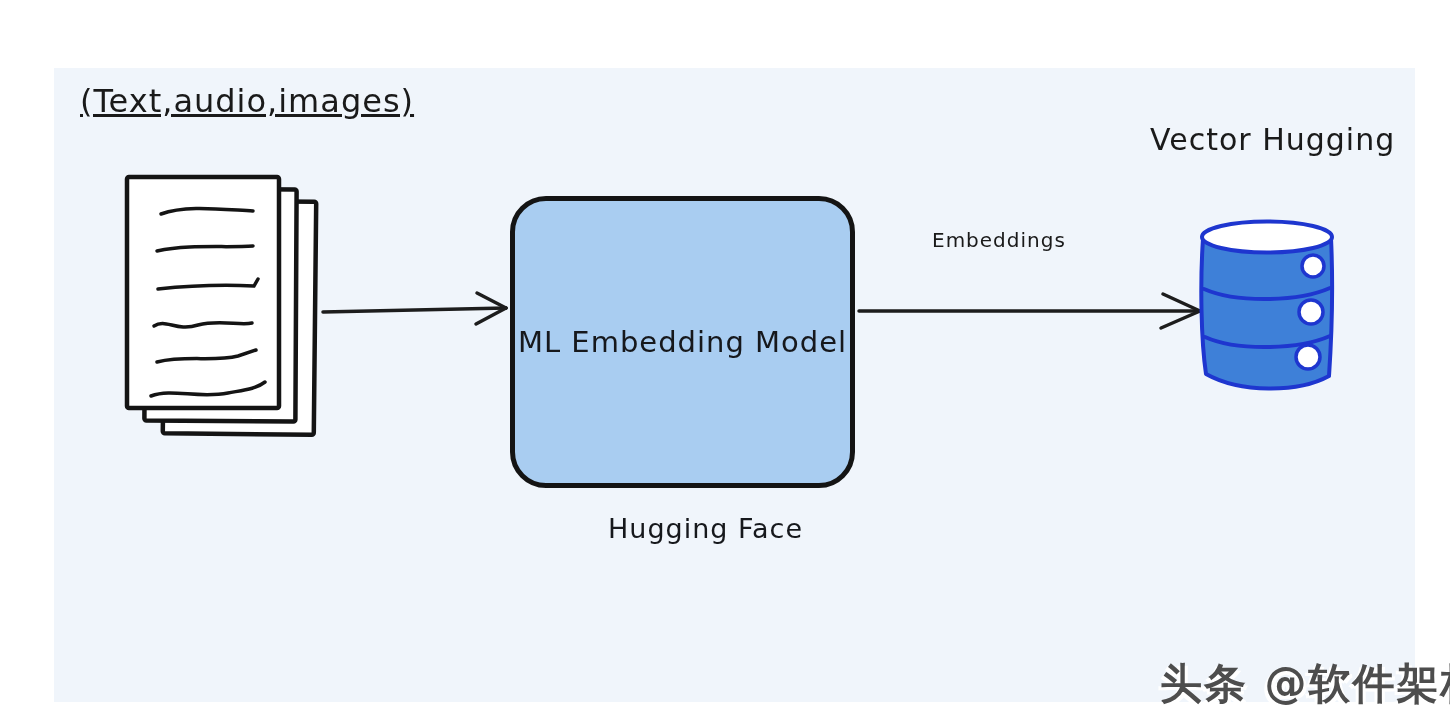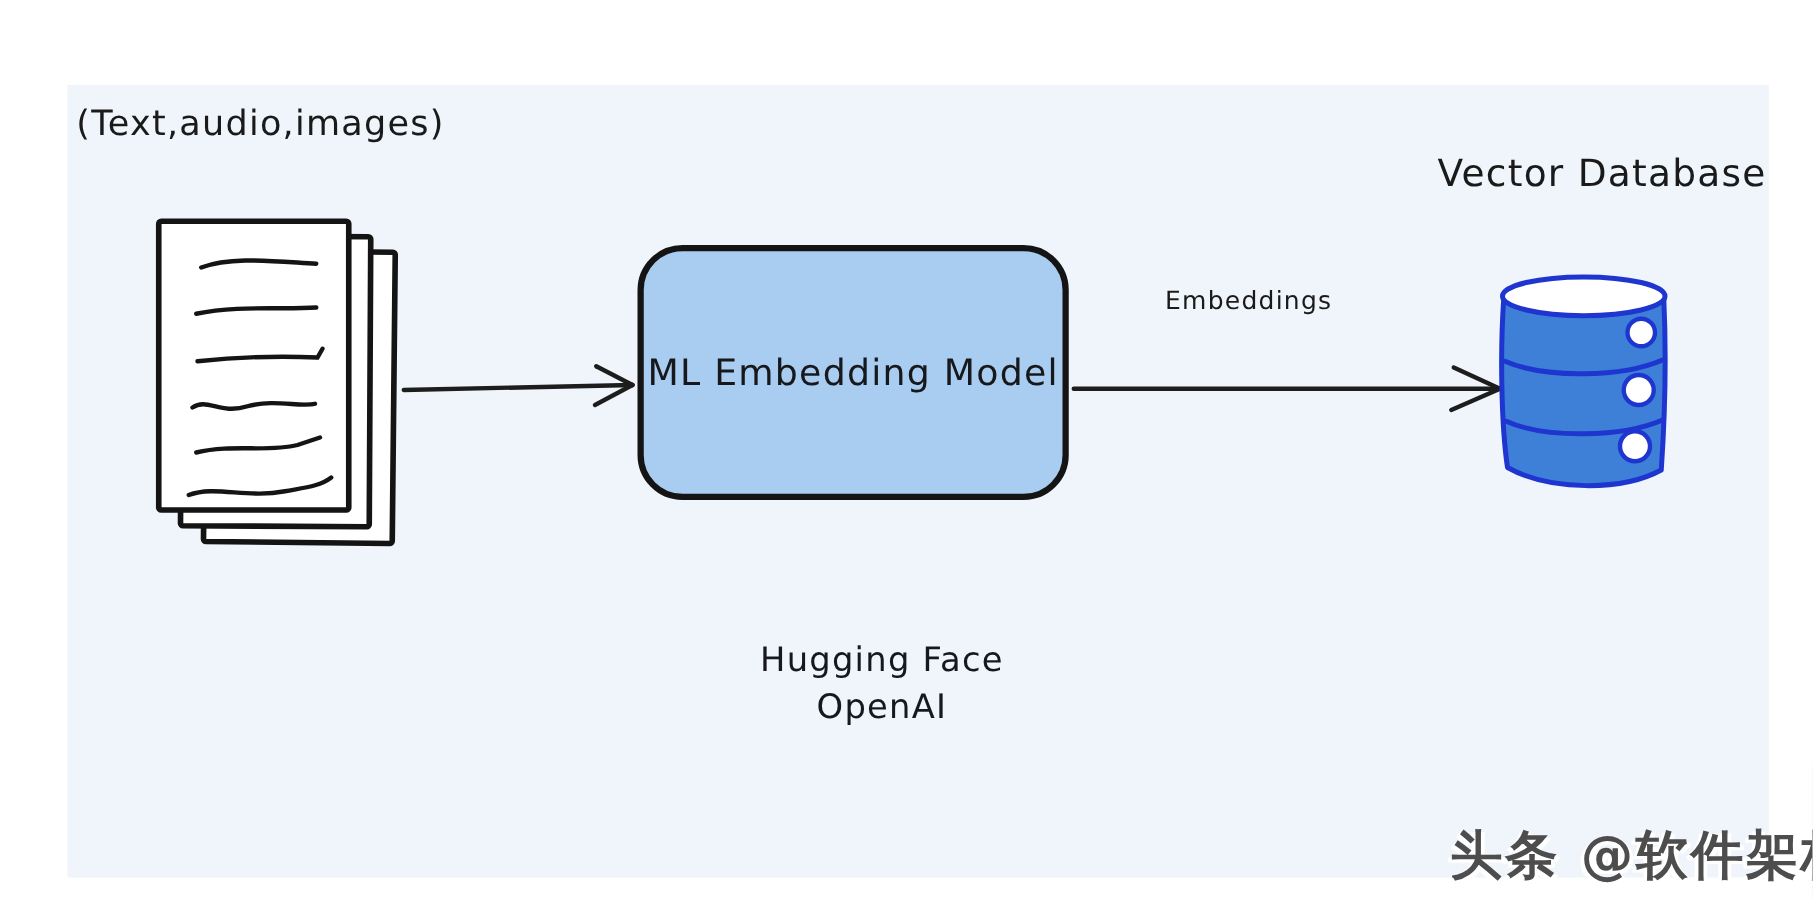--- a/index.html
+++ b/index.html
@@ -20,28 +20,29 @@
     position: absolute; left: 0; top: 0;
     width: 1450px; height: 720px;
     pointer-events: none;
   }
   .label {
     position: absolute;
     color: #1a1a1a;
     white-space: nowrap;
   }
   .input-label {
-    left: 61px; top: 82px;
-    font-size: 28px;
+    left: 80px; top: 82px;
+    font-size: 32px;
     letter-spacing: 1px;
+    text-decoration: underline;
   }
   .model-box {
     position: absolute;
     left: 510px; top: 196px;
-    width: 345px; height: 204px;
+    width: 345px; height: 292px;
     background: #a9cdf1;
     border: 5px solid #141414;
     border-radius: 36px;
     box-sizing: border-box;
     display: flex;
     align-items: center;
     justify-content: center;
   }
   .model-box span {
     font-size: 29px;
@@ -53,21 +54,21 @@
     font-size: 20px;
     letter-spacing: 1px;
   }
   .vectordb-label {
     left: 1150px; top: 122px;
     font-size: 30px;
     letter-spacing: 1px;
   }
   .providers {
     position: absolute;
-    left: 608px; top: 510px; text-align: center;
+    left: 608px; top: 510px;
   }
   .providers div {
     font-size: 27px;
     line-height: 37px;
     color: #16181c;
     letter-spacing: 1px;
   }
   .watermark {
     position: absolute;
     left: 1160px; top: 656px;
@@ -127,20 +128,19 @@
 </svg>
 
 <div class="label input-label">(Text,audio,images)</div>
 
 <div class="model-box">
   <span>ML Embedding Model</span>
 </div>
 
 <div class="label embeddings-label">Embeddings</div>
 
-<div class="label vectordb-label">Vector Database</div>
+<div class="label vectordb-label">Vector Hugging</div>
 
 <div class="providers">
   <div>Hugging Face</div>
-  <div>OpenAI</div>
 </div>
 
 <div class="watermark">头条 @软件架构</div>
 
 </body></html>

